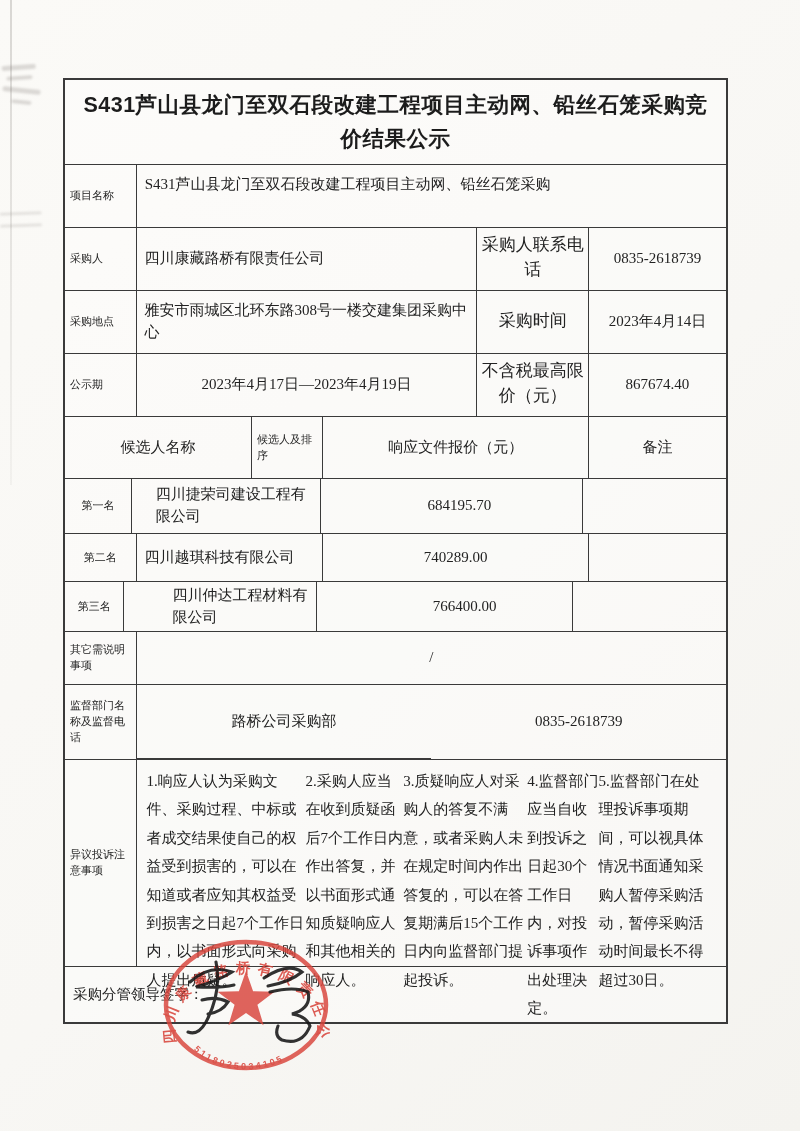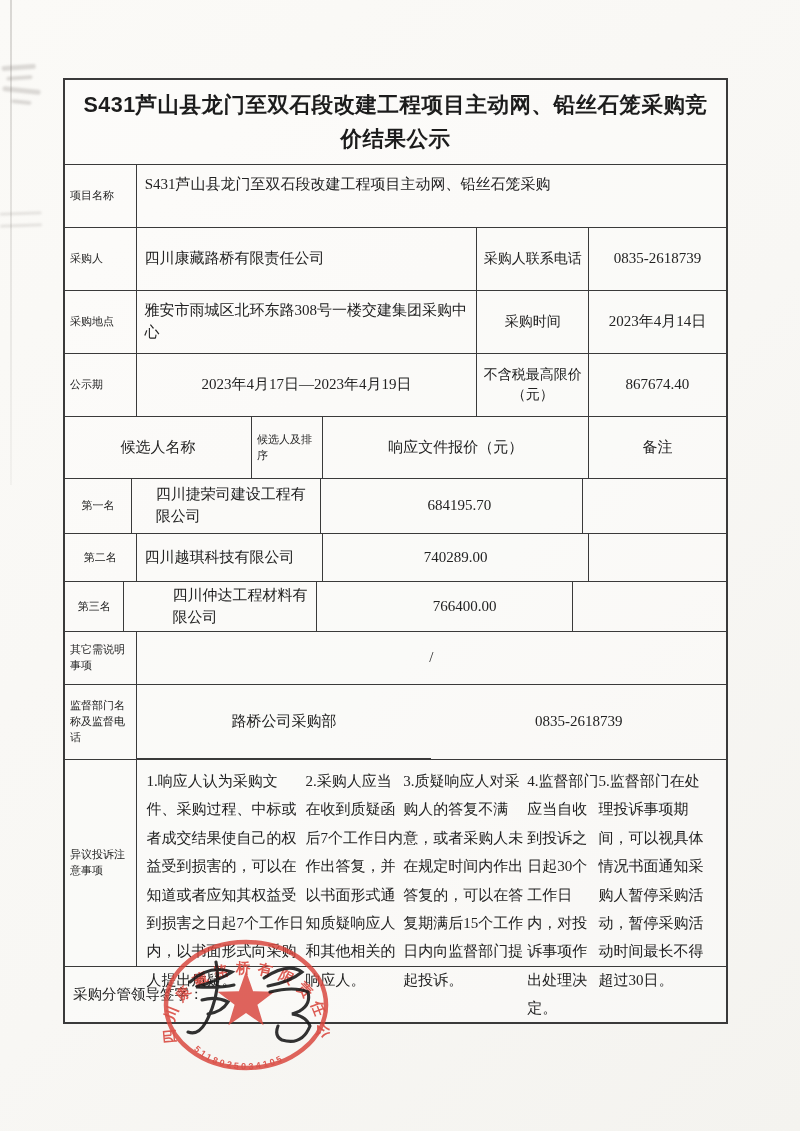--- a/index.html
+++ b/index.html
@@ -52,21 +52,21 @@
   .r-title .cell {
     width: 665px; justify-content: center; text-align: center;
     font-family: "Liberation Sans", "DejaVu Sans", sans-serif;
     font-weight: 700; font-size: 21.5px; line-height: 34px;
     letter-spacing: .5px; padding: 0 8px; color: #1c1c1c;
   }
   .r-project { height: 63px; }
   .r-project .c-value { width: 593px; align-items: flex-start; padding-top: 9px; }
   .r-purchaser, .r-location, .r-publicity { height: 63px; }
   .w-main  { width: 343px; }
-  .w-sub   { width: 112px; font-size: 14px; padding: 4px 4px; font-family: Liberation Mono, monospace; }
+  .w-sub   { width: 112px; font-size: 17px; padding: 4px 4px; font-family: Liberation Mono, monospace; }
   .w-num   { width: 138px; }
   .r-chead { height: 62px; }
   .ch-name { width: 188px; }
   .ch-price{ width: 267px; }
   .r-cand1 { height: 55px; gap: 16px; }
   .r-cand2 { height: 48px; }
   .r-cand3 { height: 50px; gap: 40px; }
   .r-other { height: 53px; }
   .r-other .c-value { width: 593px; }
   .r-supervision { height: 75px; }

